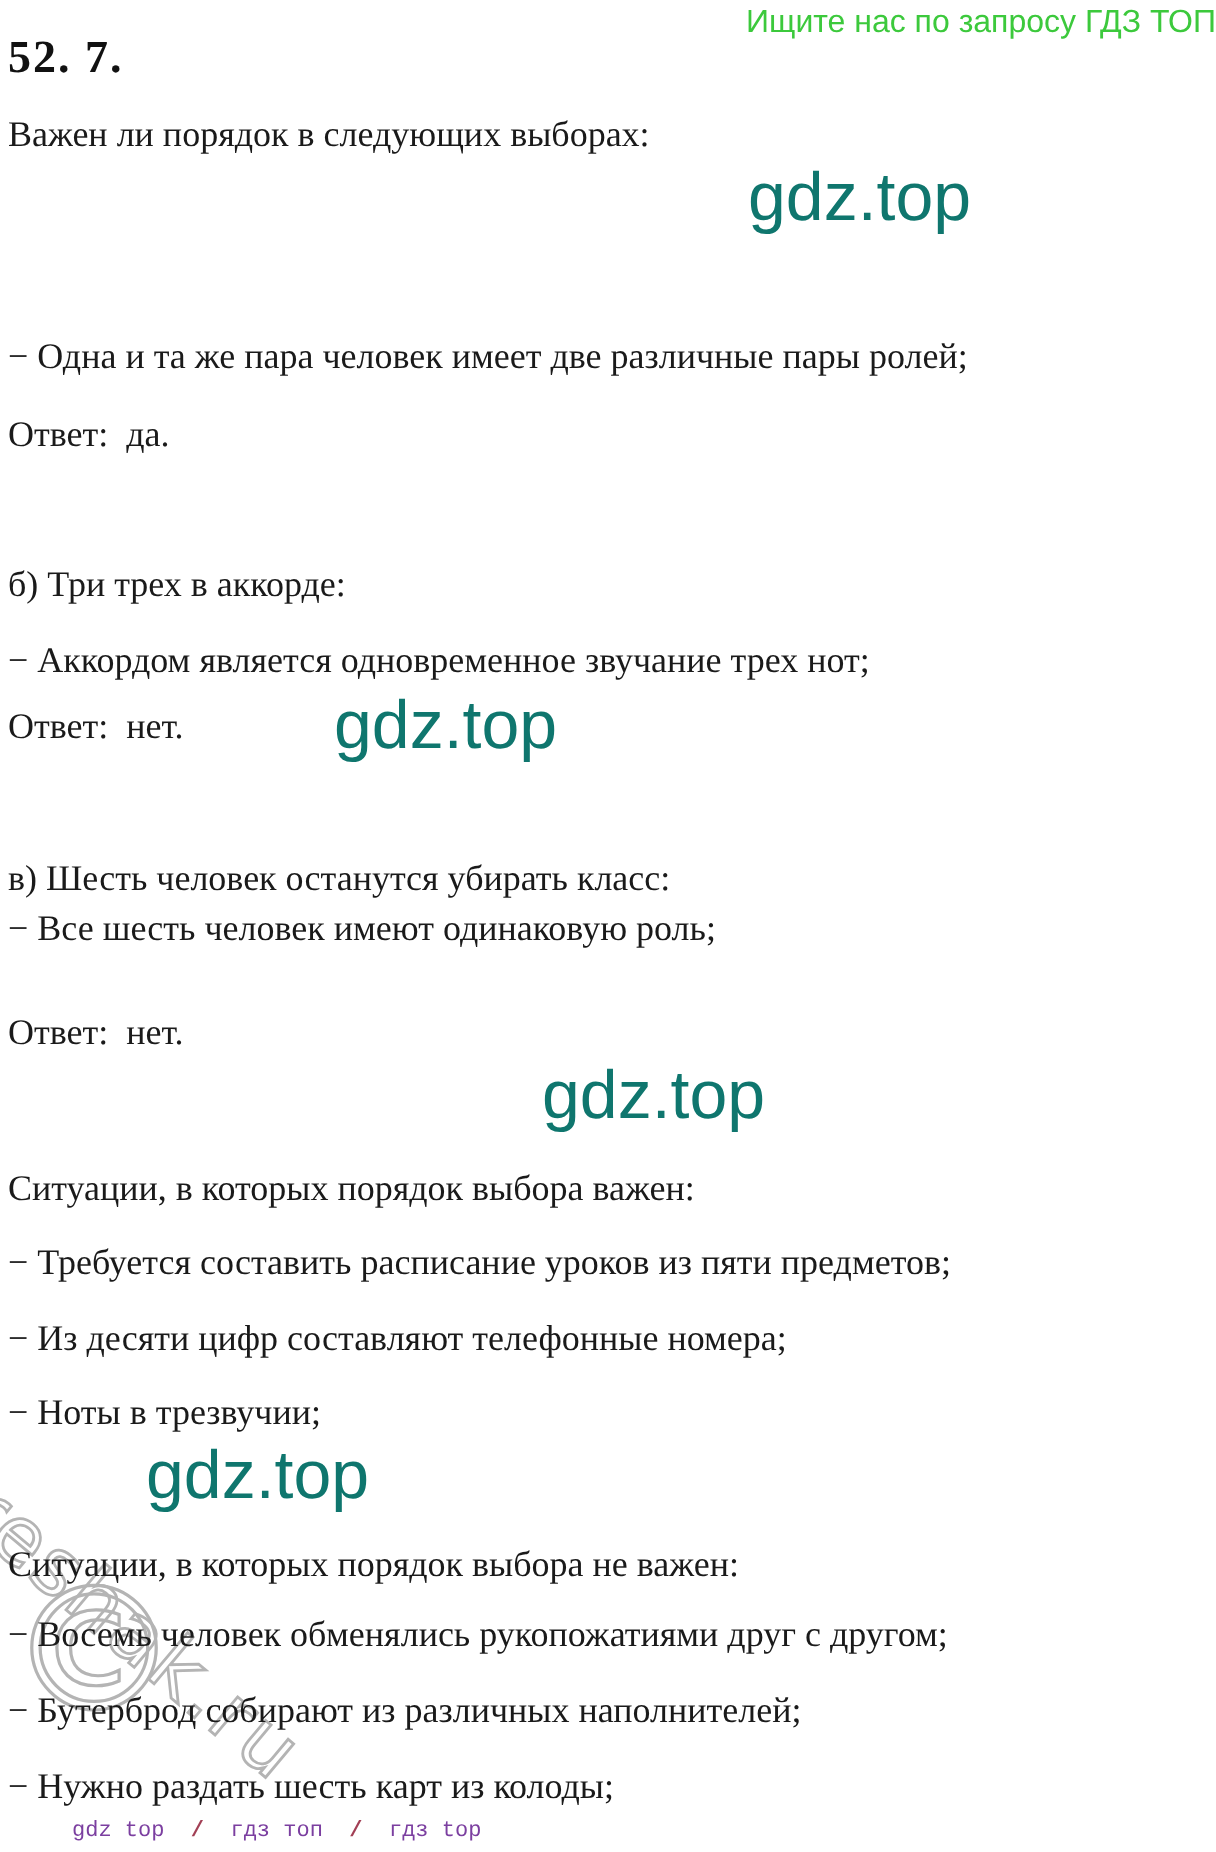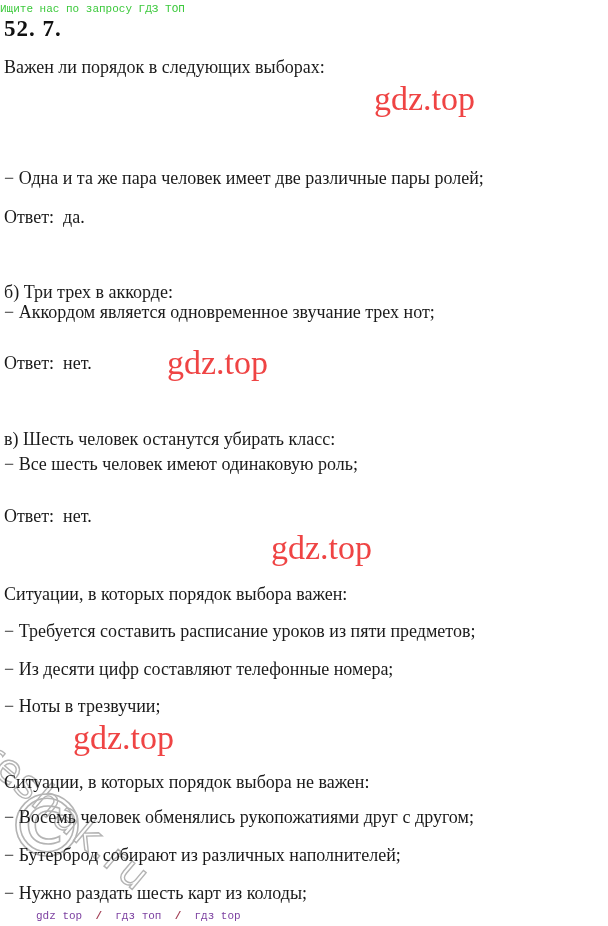--- a/index.html
+++ b/index.html
@@ -15,23 +15,23 @@
     position:absolute;
     left:4px;
     font-size:18px;
     line-height:24px;
     color:#1a1a1a;
     white-space:pre;
   }
   .promo{
     position:absolute;
     top:3px;left:0;width:100%;
-    text-align:left;
-    font-family:Liberation Mono, monospace;
-    font-size:11px;
+    text-align:right;
+    font-family:Liberation Sans, sans-serif;
+    font-size:16px;
     color:#3cc93c;
     white-space:pre;
   }
   .problem-number{
     position:absolute;
     left:4px;top:16px;
     font-size:23px;
     font-weight:bold;
     color:#111;
     letter-spacing:1px;
@@ -39,23 +39,23 @@
   }
   .copyright{
     position:absolute;
     right:12px;top:16px;
     font-size:21px;
     color:#111;
     white-space:pre;
   }
   .gdz-wm{
     position:absolute;
-    font-family:Liberation Serif, serif;
+    font-family:Liberation Sans, sans-serif;
     font-size:34px;
-    color:#ef4444;
+    color:#0f766e;
     white-space:pre;
   }
   .reshak-wm{
     position:absolute;
     left:2px;top:732px;
     font-family:"DejaVu Sans", sans-serif;
     font-size:40px;
     letter-spacing:2px;
     color:rgba(255,255,255,0);
     -webkit-text-stroke:1.4px #b4b4b4;
@@ -102,21 +102,21 @@
   <div class="gdz-wm" style="left:271px;top:529px">gdz.top</div>
   <div class="gdz-wm" style="left:73px;top:719px">gdz.top</div>
 
   <div class="reshak-wm">reshak.ru</div>
   <div class="copy-wm">©</div>
 
   <div class="line" style="top:166px">− Одна и та же пара человек имеет две различные пары ролей;</div>
   <div class="line" style="top:205px">Ответ:  да.</div>
 
   <div class="line" style="top:280px">б) Три трех в аккорде:</div>
-  <div class="line" style="top:300px">− Аккордом является одновременное звучание трех нот;</div>
+  <div class="line" style="top:318px">− Аккордом является одновременное звучание трех нот;</div>
   <div class="line" style="top:351px">Ответ:  нет.</div>
 
   <div class="line" style="top:427px">в) Шесть человек останутся убирать класс:</div>
   <div class="line" style="top:452px">− Все шесть человек имеют одинаковую роль;</div>
   <div class="line" style="top:504px">Ответ:  нет.</div>
 
   <div class="line" style="top:582px">Ситуации, в которых порядок выбора важен:</div>
   <div class="line" style="top:657px">− Из десяти цифр составляют телефонные номера;</div>
   <div class="line" style="top:619px">− Требуется составить расписание уроков из пяти предметов;</div>
   <div class="line" style="top:694px">− Ноты в трезвучии;</div>

